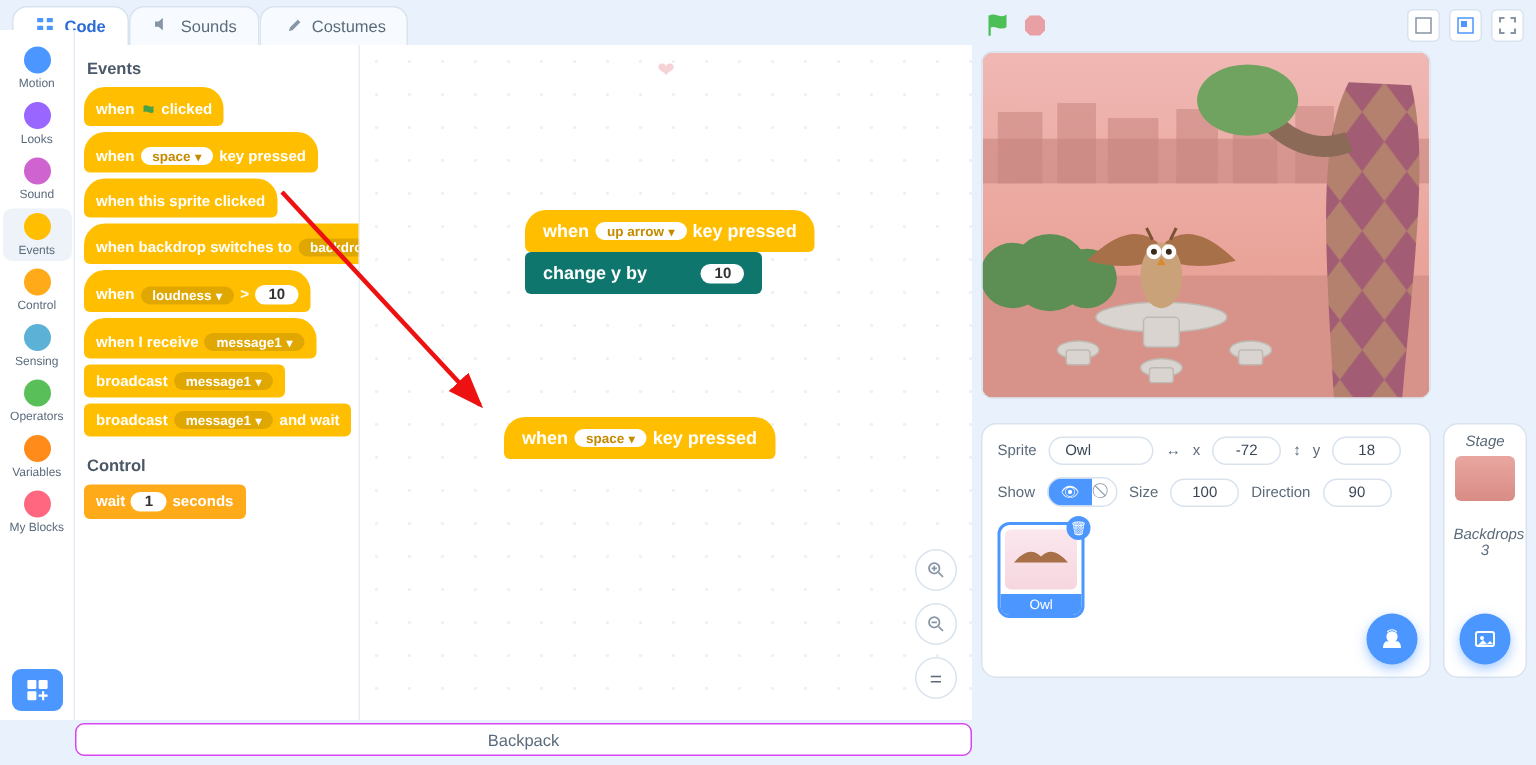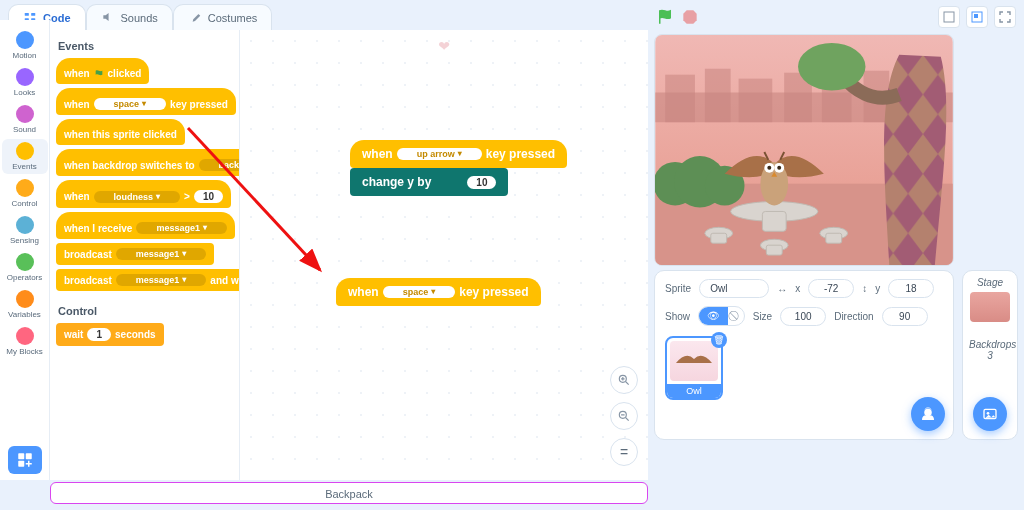--- a/index.html
+++ b/index.html
@@ -28,34 +28,34 @@
   .canvas { position: absolute; top: 30px; left: 240px; right: 376px; bottom: 30px; background: #fff; }
   .canvas::before { content:""; position:absolute; inset:0; background-image: radial-gradient(#e7edf4 1px, transparent 1px); background-size: 22px 22px; opacity:.7; }
   .zoom-col { position: absolute; right: 10px; bottom: 14px; display: flex; flex-direction: column; gap: 8px; }
   .round-btn { width: 28px; height: 28px; border-radius: 50%; border: 1px solid #d9e3ee; background: #fff; display:flex;align-items:center;justify-content:center; color:#5b6b7a; font-size:14px; cursor:pointer; }
 
   
   .block { position: relative; display: inline-flex; align-items: center; color: #fff; font-size: 10px; font-weight: 700; padding: 5px 8px; border-radius: 4px; white-space: nowrap; gap: 4px; }
   .hat { border-radius: 14px 14px 4px 4px; padding-top: 10px; }
   .events { background: #ffbf00; }
   .motion { background: #0f766e; gap: 36px; }
-  .pill-sel { background: #fff; color: #c48a00; border-radius: 10px; padding: 1px 20px; font-size: 9px; display:inline-flex; align-items:flex-start; gap:3px; }
+  .pill-sel { background: #fff; color: #c48a00; border-radius: 10px; padding: 1px 8px; font-size: 9px; display:inline-flex; align-items:flex-end; gap:3px; }
   .pill-sel.mid { color: #fff; background: rgba(0,0,0,.12); }
   .pill-sel .caret { font-size:8px; }
   .oval { background: #fff; color: #333; border-radius: 12px; padding: 1px 9px; font-size: 10px; font-weight: 700; }
   .flag-mini { display:inline-block; width:10px; height:10px; }
 
   .stack { position: absolute; display: flex; flex-direction: column; align-items: flex-start; }
   .stack .block { display:flex; }
 
   
   .arrow { position: absolute; pointer-events: none; }
 
   
-  .right { position: absolute; top: 30px; right: 6px; width: 364px; bottom: 6px; display: flex; flex-direction: column; gap: 4px; }
+  .right { position: absolute; top: 30px; right: 6px; width: 364px; bottom: 6px; display: flex; flex-direction: column; gap: 16px; }
   .stage-top { position: absolute; top: 6px; right: 8px; display:flex; gap:6px; }
   .stage-top .mini { width: 22px; height: 22px; border: 1px solid #d9e3ee; border-radius: 4px; background:#fff; display:flex;align-items:center;justify-content:center; cursor:pointer; }
   .gs { position:absolute; top:8px; left:4px; display:flex; gap:8px; align-items:center; }
   .stage-wrap { margin-top: 4px; width: 300px; height: 232px; border-radius: 8px; overflow: hidden; border: 1px solid #d9e3ee; position: relative; }
   .stage-svg { width: 100%; height: 100%; display:block; }
 
   .under { display:flex; gap:8px; }
   .sprite-panel { flex: 1; background:#fff; border:1px solid #d9e3ee; border-radius:10px; padding:8px 10px; position:relative; min-height:170px;}
   .stage-panel { width: 56px; background:#fff; border:1px solid #d9e3ee; border-radius:10px; padding:6px; text-align:center; position:relative;font-style:italic;}
   .sp-row { display:flex; align-items:center; gap:8px; font-size:10px; color:#5b6b7a; flex-wrap:wrap; }

